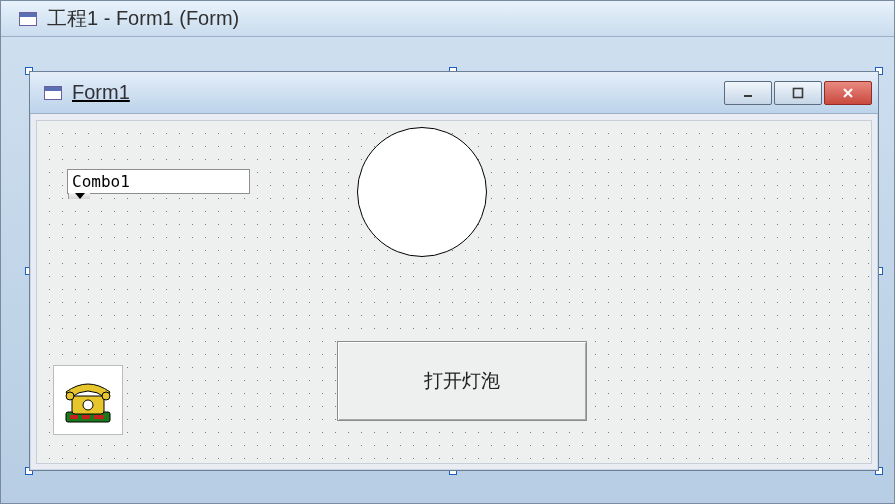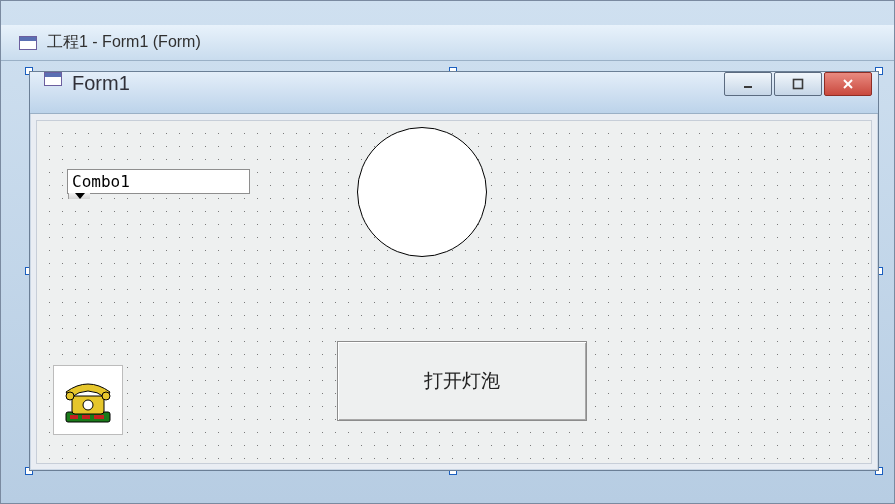--- a/index.html
+++ b/index.html
@@ -17,25 +17,24 @@
     position: absolute;
     left: 0; top: 0; right: 0; bottom: 0;
     background: linear-gradient(#cfe0f0, #b7cde3);
     border: 1px solid #7a8aa0;
   }
   .outer-titlebar {
     height: 36px;
     display: flex;
     align-items: center;
     padding-left: 18px;
-    font-size: 16px;
+    font-size: 20px;
     color: #303030;
     background: linear-gradient(#e8f2fb, #c9dcee);
     border-bottom: 1px solid #9ab0c6;
-    margin-top: 24px;
   }
   .outer-titlebar .icon { margin-right: 10px; }
 
   .form-icon {
     display: inline-block;
     width: 18px; height: 14px;
     background: #fff;
     border: 1px solid #6c5f9e;
     position: relative;
   }
@@ -62,24 +61,25 @@
     top: 70px;
     width: 850px;
     height: 400px;
     border: 1px solid #6b7f96;
     background: #e9edf3;
     box-shadow: 0 0 0 1px #cad6e4 inset;
   }
   .vb-titlebar {
     height: 42px;
     display: flex;
-    align-items: flex-start;
+    align-items: center;
     background: linear-gradient(#e4eef9, #bcd3ea);
     border-bottom: 1px solid #9ab0c6;
     padding: 0 6px 0 14px;
+    text-decoration: underline;
   }
   .vb-titlebar .icon { margin-right: 10px; }
   .vb-title {
     flex: 1;
     font-size: 20px;
     color: #303038;
   }
   .winbtns { display: flex; gap: 2px; }
   .winbtn {
     width: 48px; height: 24px;

